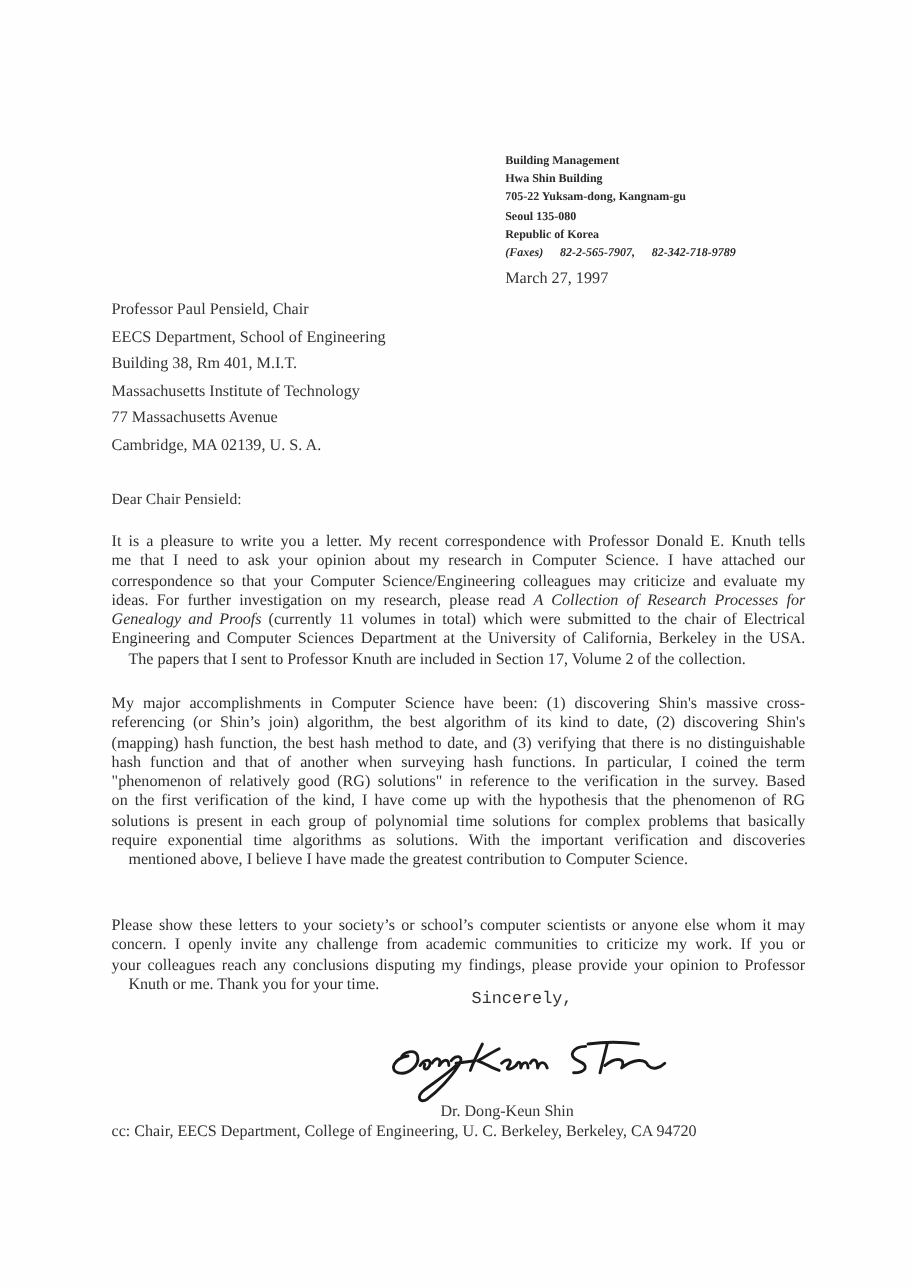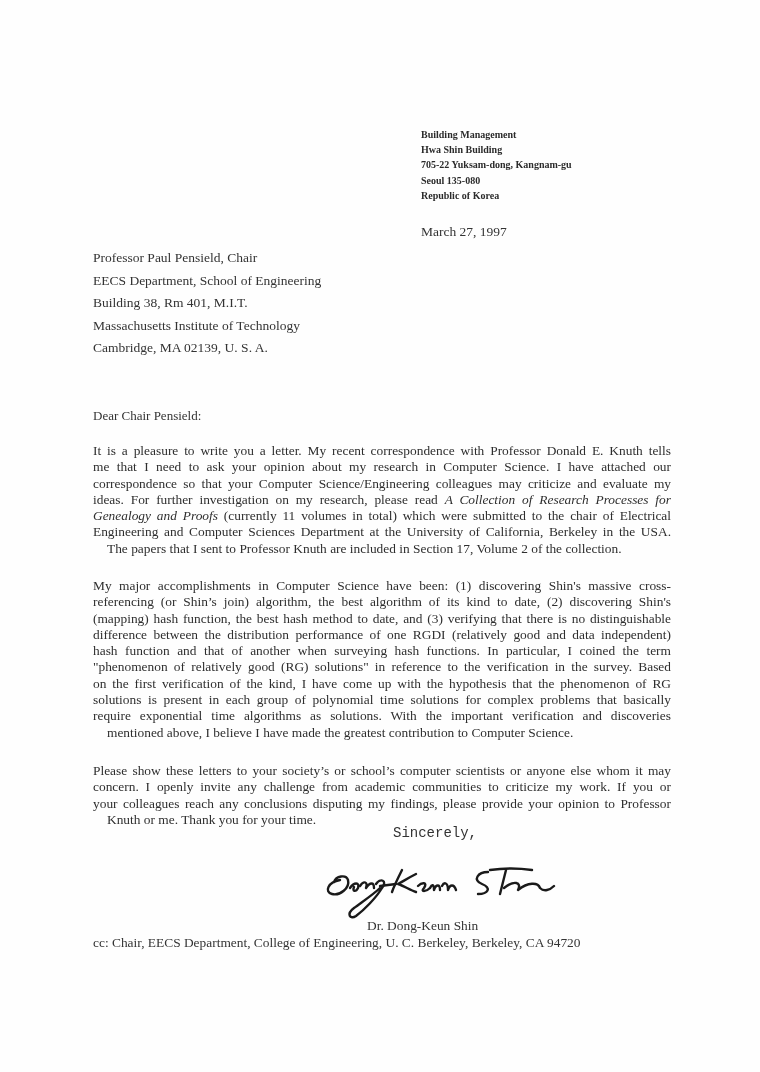--- a/index.html
+++ b/index.html
@@ -62,49 +62,52 @@
 <body>
 
 <div class="page">
 
   <div class="letterhead">
     <div class="row">Building Management</div>
     <div class="row">Hwa Shin Building</div>
     <div class="row">705-22 Yuksam-dong, Kangnam-gu</div>
     <div class="row">Seoul 135-080</div>
     <div class="row">Republic of Korea</div>
+    <div class="row fax">
+      <span>(Faxes)</span><span class="gap"></span><span>82-2-565-7907,</span><span class="gap"></span><span>82-342-718-9789</span>
+    </div>
   </div>
 
   <div class="date">March 27, 1997</div>
 
   <div class="recipient">
     <div class="row">Professor Paul Pensield, Chair</div>
     <div class="row">EECS Department, School of Engineering</div>
     <div class="row">Building 38, Rm 401, M.I.T.</div>
     <div class="row">Massachusetts Institute of Technology</div>
+    <div class="row">77 Massachusetts Avenue</div>
     <div class="row">Cambridge, MA 02139, U. S. A.</div>
   </div>
 
   <div class="salutation">Dear Chair Pensield:</div>
 
   <div class="para p1">
     <span class="ln">It is a pleasure to write you a letter.   My recent correspondence with Professor Donald E. Knuth tells</span>
     <span class="ln">me that I need to ask your opinion about my research in Computer Science.   I have attached our</span>
     <span class="ln">correspondence so that your Computer Science/Engineering colleagues may criticize and evaluate my</span>
     <span class="ln"><span>ideas.   For further investigation on my research, please read </span><span class="it">A Collection of Research Processes for</span></span>
     <span class="ln"><span class="it">Genealogy and Proofs</span><span> (currently 11 volumes in total) which were submitted to the chair of Electrical</span></span>
     <span class="ln">Engineering and Computer Sciences Department at the University of California, Berkeley in the USA.</span>
     <span class="ln last">The papers that I sent to Professor Knuth are included in Section 17, Volume 2 of the collection.</span>
   </div>
 
   <div class="para p2">
     <span class="ln">My major accomplishments in Computer Science have been: (1) discovering Shin's massive cross-</span>
     <span class="ln">referencing (or Shin’s join) algorithm, the best algorithm of its kind to date, (2) discovering Shin's</span>
     <span class="ln">(mapping) hash function, the best hash method to date, and (3) verifying that there is no distinguishable</span>
-    <span class="ln">difference between the distribution performance of one RGDI (relatively good and data independent)</span>
     <span class="ln">hash function and that of another when surveying hash functions.   In particular, I coined the term</span>
     <span class="ln">"phenomenon of relatively good (RG) solutions" in reference to the verification in the survey.   Based</span>
     <span class="ln">on the first verification of the kind, I have come up with the hypothesis that the phenomenon of RG</span>
     <span class="ln">solutions is present in each group of polynomial time solutions for complex problems that basically</span>
     <span class="ln">require exponential time algorithms as solutions. With the important verification and discoveries</span>
     <span class="ln last">mentioned above, I believe I have made the greatest contribution to Computer Science.</span>
   </div>
 
   <div class="para p3">
     <span class="ln">Please show these letters to your society’s or school’s computer scientists or anyone else whom it may</span>

